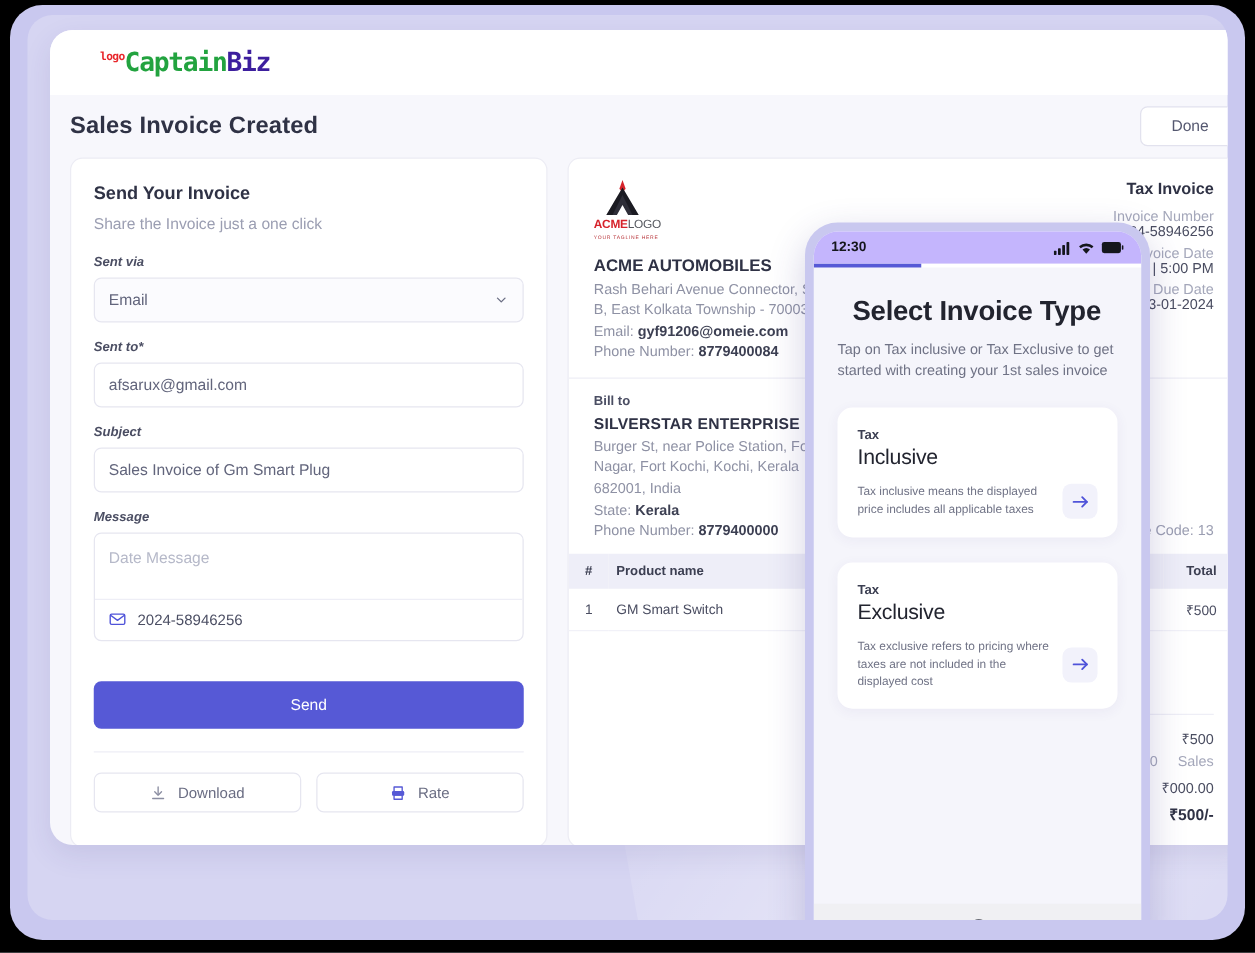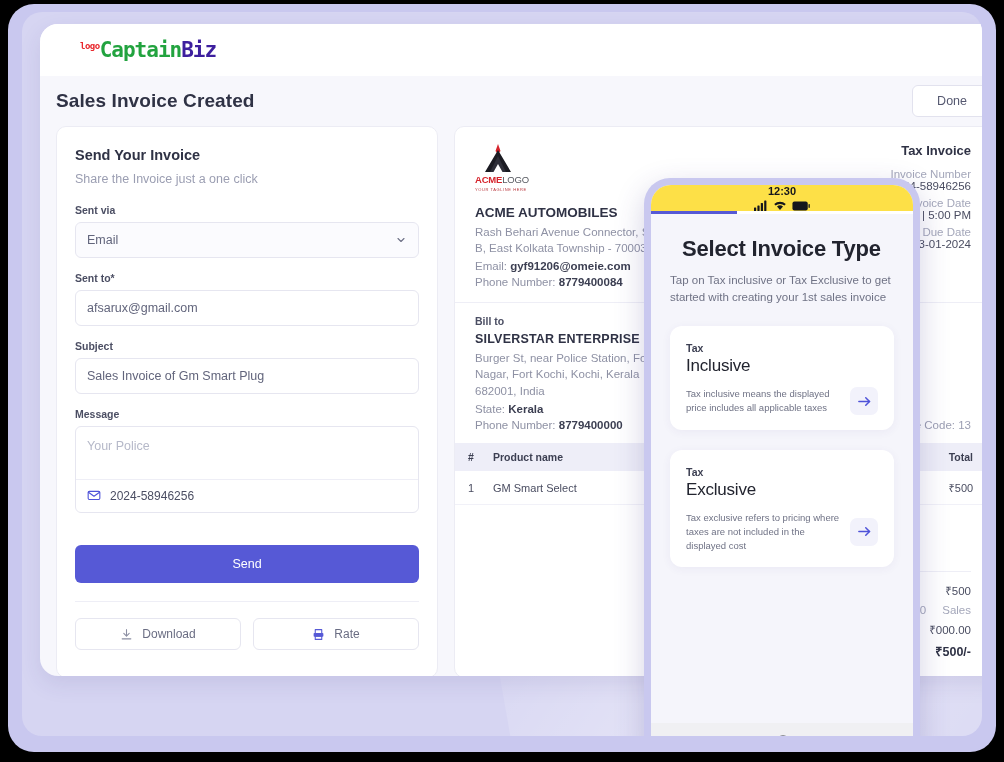--- a/index.html
+++ b/index.html
@@ -112,21 +112,21 @@
   #send-title {
     font-size: 14.5px; font-weight: 600; color: #2f3245;
     margin-bottom: 9px;
   }
   #send-sub {
     font-size: 12.5px; color: #9b9eb2;
     margin-bottom: 18px;
   }
   .field-label {
     font-size: 10.5px; font-weight: 700; color: #4b4e63;
-    margin-bottom: 6px; display: block;
+    margin-bottom: 6px; display: block; font-style: italic;
   }
   .field-group { margin-bottom: 14px; }
   .select-box, .text-box {
     width: 100%;
     height: 36px;
     border: 1px solid #e6e6f0;
     border-radius: 6px;
     font-size: 12.5px;
     color: #62657c;
     padding: 0 11px;
@@ -290,25 +290,24 @@
   }
   #phone-screen {
     width: 100%; height: 100%;
     background: #f5f5fb;
     border-radius: 20px;
     overflow: hidden;
     display: flex; flex-direction: column;
   }
   #status-bar {
     height: 26px;
-    background: #fde047;
+    background: #c4b5fd;
     display: flex; align-items: center;
     justify-content: space-between;
     padding: 0 14px;
-    flex-direction: column;
   }
   #clock { font-size: 11px; font-weight: 700; color: #15161c; }
   #status-icons { display: flex; align-items: center; gap: 5px; }
   .sicon { display: block; }
 
   #skip-row {
     background: #ffffff;
     height: 38px;
     display: flex; align-items: center; justify-content: flex-end;
     padding: 0 16px;
@@ -416,21 +415,21 @@
           </div>
 
           <div class="field-group">
             <label class="field-label">Subject</label>
             <div class="text-box">Sales Invoice of Gm Smart Plug</div>
           </div>
 
           <div class="field-group">
             <label class="field-label">Message</label>
             <div id="msg-box">
-              <div id="msg-placeholder">Your Police</div>
+              <div id="msg-placeholder">Date Message</div>
               <div id="msg-attach">
                 <svg class="attach-icon" viewBox="0 0 24 24" fill="none" stroke="currentColor" stroke-width="1.9" stroke-linecap="round" stroke-linejoin="round">
                   <rect x="2" y="4" width="20" height="14" rx="2"></rect>
                   <polyline points="2.5 5.5 12 12.5 21.5 5.5"></polyline>
                 </svg>
                 <span>2024-58946256</span>
               </div>
             </div>
           </div>
 
@@ -506,21 +505,21 @@
                 <th>#</th>
                 <th>Product name</th>
                 <th>Quantity</th>
                 <th>Unit Price</th>
                 <th>Total</th>
               </tr>
             </thead>
             <tbody>
               <tr>
                 <td>1</td>
-                <td>GM Smart Select</td>
+                <td>GM Smart Switch</td>
                 <td>1</td>
                 <td>₹500</td>
                 <td>₹500</td>
               </tr>
             </tbody>
           </table>
 
           <div id="totals">
             <div class="tot-row">
               <span>₹500</span>

